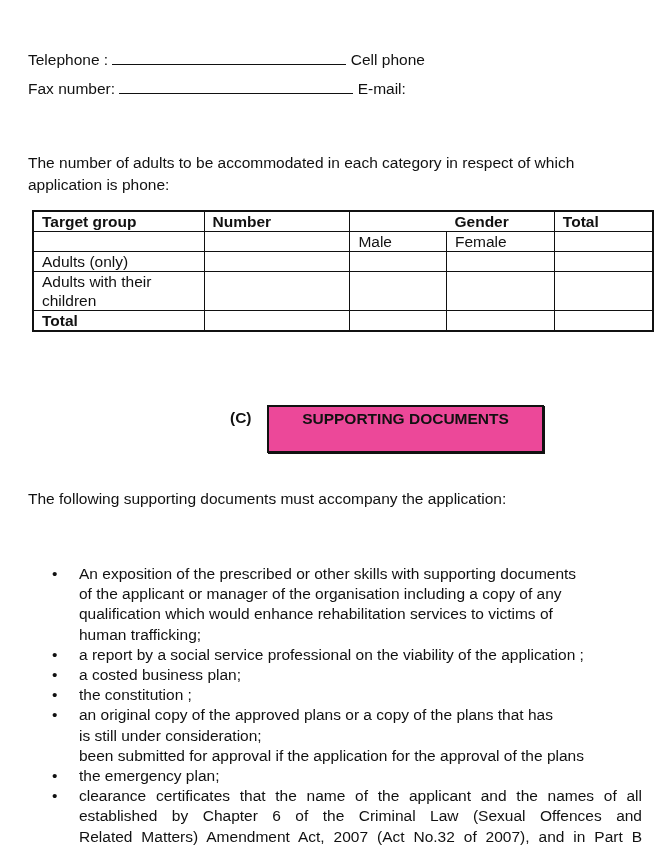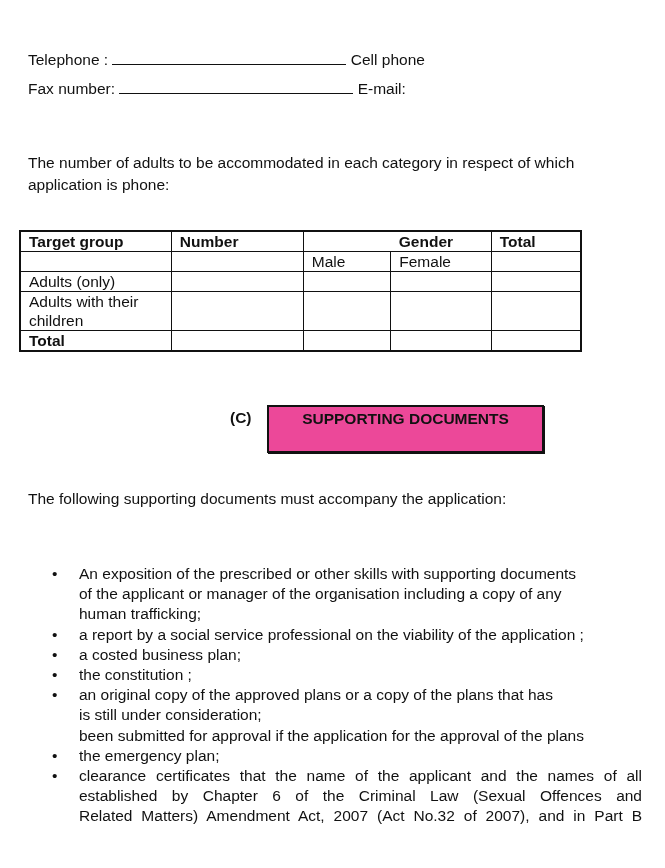--- a/index.html
+++ b/index.html
@@ -1,20 +1,20 @@
 <!DOCTYPE html>
 <html><head>
 <meta charset="utf-8">
 <style>
   html, body { margin:0; padding:0; background:#ffffff; }
   body { width:665px; height:868px; overflow:hidden; position:relative;
          font-family:"Liberation Sans", sans-serif; color:#111; font-size:15.5px; }
   .abs { position:absolute; white-space:nowrap; }
   .line { display:inline-block; border-bottom:1px solid #111; height:14px; vertical-align:baseline; }
-  table.grid { position:absolute; left:19px; top:210px; border-collapse:collapse; width:563px; font-size:15.5px;margin-top:20px; }
+  table.grid { position:absolute; left:32px; top:210px; border-collapse:collapse; width:622px; font-size:15.5px; }
   table.grid td { border:1px solid #111; padding:0 8px; height:19px; line-height:19px; vertical-align:top; }
   table.grid { border:2px solid #111; }
   .bold { font-weight:bold; }
   .sechead { position:absolute; left:267px; top:405px; width:273px; height:44px;
              background:#ec4899; border:2px solid #111; box-shadow:1px 1px 0 #111; }
   .sechead span { display:block; text-align:center; font-weight:bold; margin-top:3px; font-size:15.5px; }
   ul.bul { position:absolute; left:50px; top:564px; width:592px; margin:0; padding:0; list-style:none;
            font-size:15.5px; line-height:20.2px; }
   ul.bul li { position:relative; padding-left:29px; }
   ul.bul li .dot { position:absolute; left:2px; top:0; }
@@ -94,20 +94,21 @@
   <span>SUPPORTING DOCUMENTS</span>
 </div>
 
 <div class="abs" style="left:28px; top:490px;">The following supporting documents must accompany the application:</div>
 
 <ul class="bul">
   <li>
     <span class="dot">•</span>
     <div>An exposition of the prescribed or other skills with supporting documents</div>
     <div>of the applicant or manager of the organisation including a copy of any</div>
+    <div>qualification which would enhance rehabilitation services to victims of</div>
     <div>human trafficking;</div>
   </li>
   <li>
     <span class="dot">•</span>
     <div>a report by a social service professional on the viability of the application ;</div>
   </li>
   <li>
     <span class="dot">•</span>
     <div>a costed business plan;</div>
   </li>

